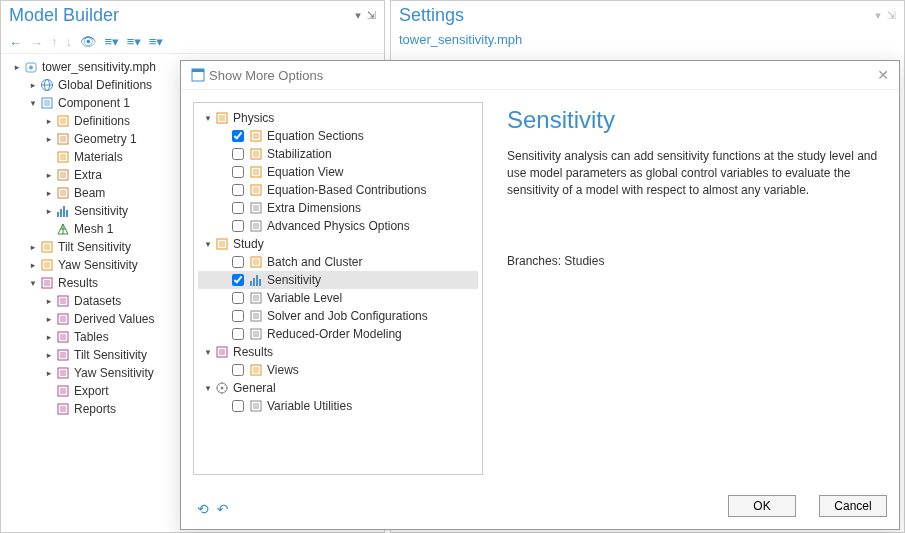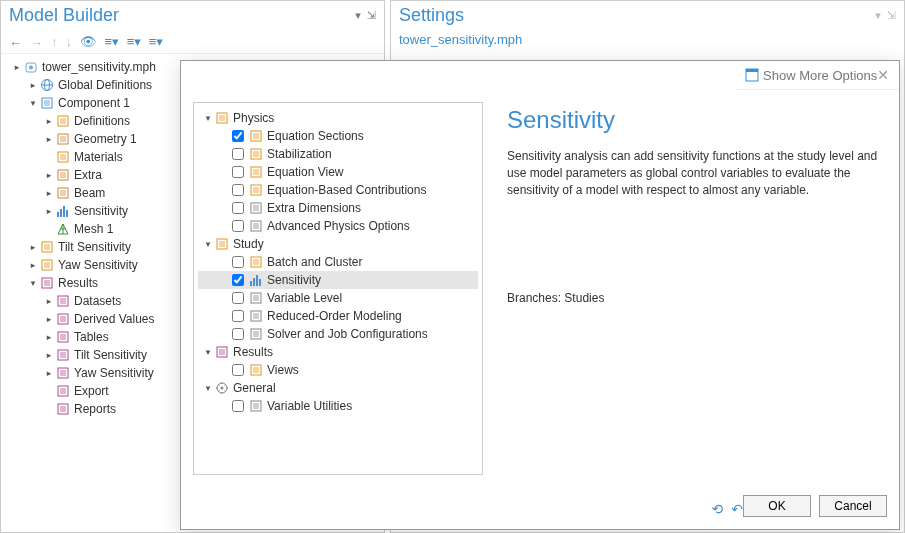--- a/index.html
+++ b/index.html
@@ -18,38 +18,38 @@
 .tree { padding: 4px 2px; font-size: 12px; color: #333; }
 .tree-row { display: flex; align-items: center; height: 18px; white-space: nowrap; cursor: default; }
 .tree-row .tw { display: inline-block; width: 12px; text-align: center; color: #555; font-size: 9px; }
 .tree-row .ic { display: inline-flex; width: 16px; height: 16px; align-items: center; justify-content: center; margin-right: 3px; }
 .tree-row .lbl { }
 .ind { display: inline-block; }
 
 .subtitle { color: #3b8fd1; font-size: 13px; padding: 2px 8px; }
 
 
-.dialog { position: absolute; left: 180px; top: 60px; width: 720px; height: 470px; background: #fff; border: 1px solid #999; box-shadow: 0 4px 20px rgba(0,0,0,0.15); display: flex; flex-direction: column; align-items: flex-end; }
+.dialog { position: absolute; left: 180px; top: 60px; width: 720px; height: 470px; background: #fff; border: 1px solid #999; box-shadow: 0 4px 20px rgba(0,0,0,0.15); display: flex; flex-direction: column; }
 .dialog-title { display: flex; align-items: center; padding: 6px 10px; color: #777; font-size: 13px; border-bottom: 1px solid #eee; }
 .dialog-title .close { margin-left: auto; color: #999; cursor: pointer; font-size: 14px; }
 .dialog-body { flex: 1; display: flex; padding: 12px; gap: 16px; }
 .opt-tree { width: 290px; border: 1px solid #ccc; padding: 6px 4px; font-size: 12px; overflow: auto; }
 .opt-right { flex: 1; padding: 4px 8px; }
 .opt-right h1 { color: #3b8fd1; font-size: 24px; font-weight: 400; margin-bottom: 14px; }
 .opt-right p { font-size: 12px; color: #333; line-height: 1.4; }
 .opt-row { display: flex; align-items: center; height: 18px; white-space: nowrap; }
 .opt-row.sel { background: #e5e5e5; }
 .opt-row .tw { display: inline-block; width: 12px; text-align: center; color: #555; font-size: 9px; }
 .opt-row input[type=checkbox] { margin: 0 4px 0 0; width: 12px; height: 12px; }
 .opt-row .ic { display: inline-flex; width: 16px; height: 16px; align-items: center; justify-content: center; margin-right: 3px; }
 .opt-row .lbl { }
 
 .dialog-foot { display: flex; justify-content: space-between; align-items: flex-end; padding: 8px 12px 12px; }
 .foot-icons { display: flex; gap: 8px; color: #3b8fd1; font-size: 14px; padding-left: 4px; }
-.foot-btns { display: flex; gap: 8px; }
+.foot-btns { display: flex; gap: 23px; }
 .btn { min-width: 68px; padding: 3px 14px; border: 1px solid #999; background: #f5f5f5; font-size: 12px; cursor: pointer; }
 
 svg { display: block; }
 </style>
 </head>
 <body>
 
 <div class="panel left-panel">
   <div class="panel-title">
     <span>Model Builder</span>
@@ -453,33 +453,33 @@
         <div class="opt-row">
           <span class="ind" style="width:22px"></span>
           <span class="tw"></span>
           <input type="checkbox" style="">
           <span class="ic">
             <svg width="14" height="14">
               <rect x="2" y="2" width="10" height="10" fill="none" stroke="#888"></rect>
               <rect x="4" y="4" width="6" height="6" fill="#888" opacity="0.4"></rect>
             </svg>
           </span>
-          <span class="lbl">Reduced-Order Modeling</span>
+          <span class="lbl">Solver and Job Configurations</span>
         </div>
         <div class="opt-row">
           <span class="ind" style="width:22px"></span>
           <span class="tw"></span>
           <input type="checkbox" style="">
           <span class="ic">
             <svg width="14" height="14">
               <rect x="2" y="2" width="10" height="10" fill="none" stroke="#888"></rect>
               <rect x="4" y="4" width="6" height="6" fill="#888" opacity="0.4"></rect>
             </svg>
           </span>
-          <span class="lbl">Solver and Job Configurations</span>
+          <span class="lbl">Reduced-Order Modeling</span>
         </div>
         <div class="opt-row">
           <span class="ind" style="width:4px"></span>
           <span class="tw">▾</span>
           <span class="ic">
             <svg width="14" height="14">
               <rect x="2" y="2" width="10" height="10" fill="none" stroke="#b14a8e"></rect>
               <rect x="4" y="4" width="6" height="6" fill="#b14a8e" opacity="0.4"></rect>
             </svg>
           </span>
@@ -518,21 +518,21 @@
               <rect x="2" y="2" width="10" height="10" fill="none" stroke="#888"></rect>
               <rect x="4" y="4" width="6" height="6" fill="#888" opacity="0.4"></rect>
             </svg>
           </span>
           <span class="lbl">Variable Utilities</span>
         </div>
       </div>
     <div class="opt-right">
       <h1>Sensitivity</h1>
       <p>Sensitivity analysis can add sensitivity functions at the study level and use model parameters as global control variables to evaluate the sensitivity of a model with respect to almost any variable.</p>
-      <p style="margin-top:92px">Branches: Studies</p>
+      <p style="margin-top:55px">Branches: Studies</p>
     </div>
   </div>
   <div class="dialog-foot">
     <div class="foot-icons">
       <span>⟲</span>
       <span>↶</span>
     </div>
     <div class="foot-btns">
       <button class="btn">OK</button>
       <button class="btn">Cancel</button>

